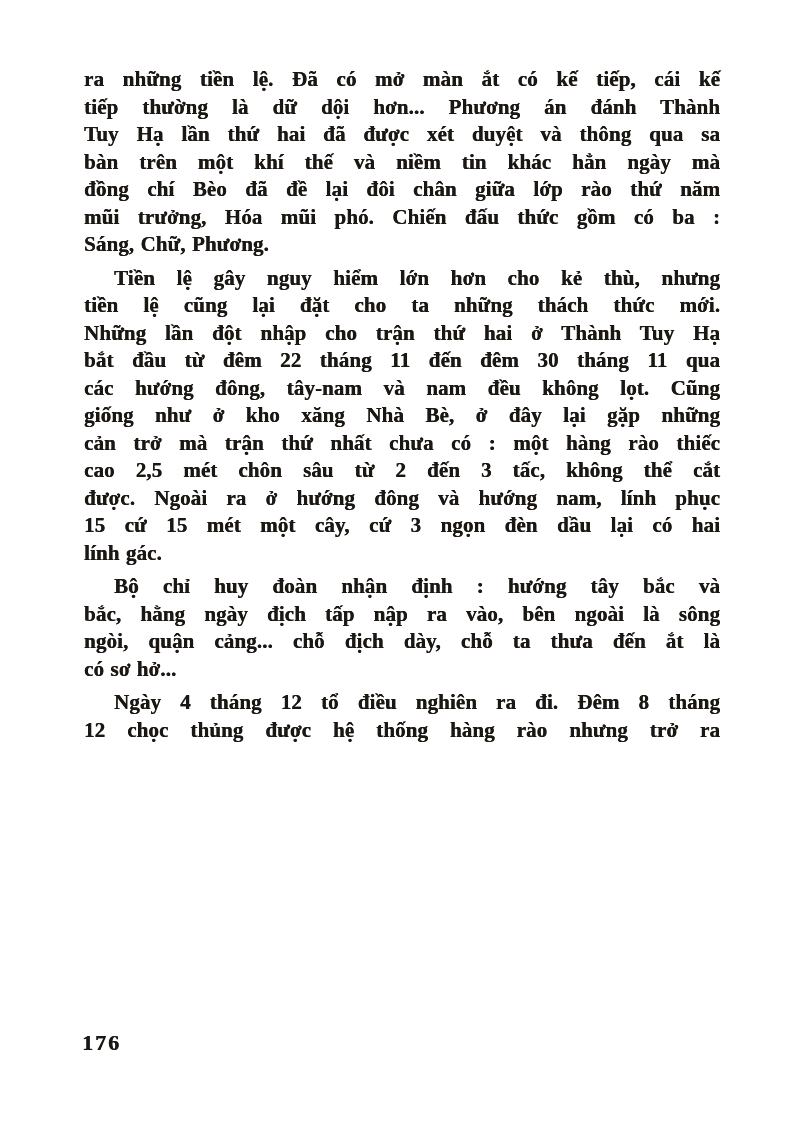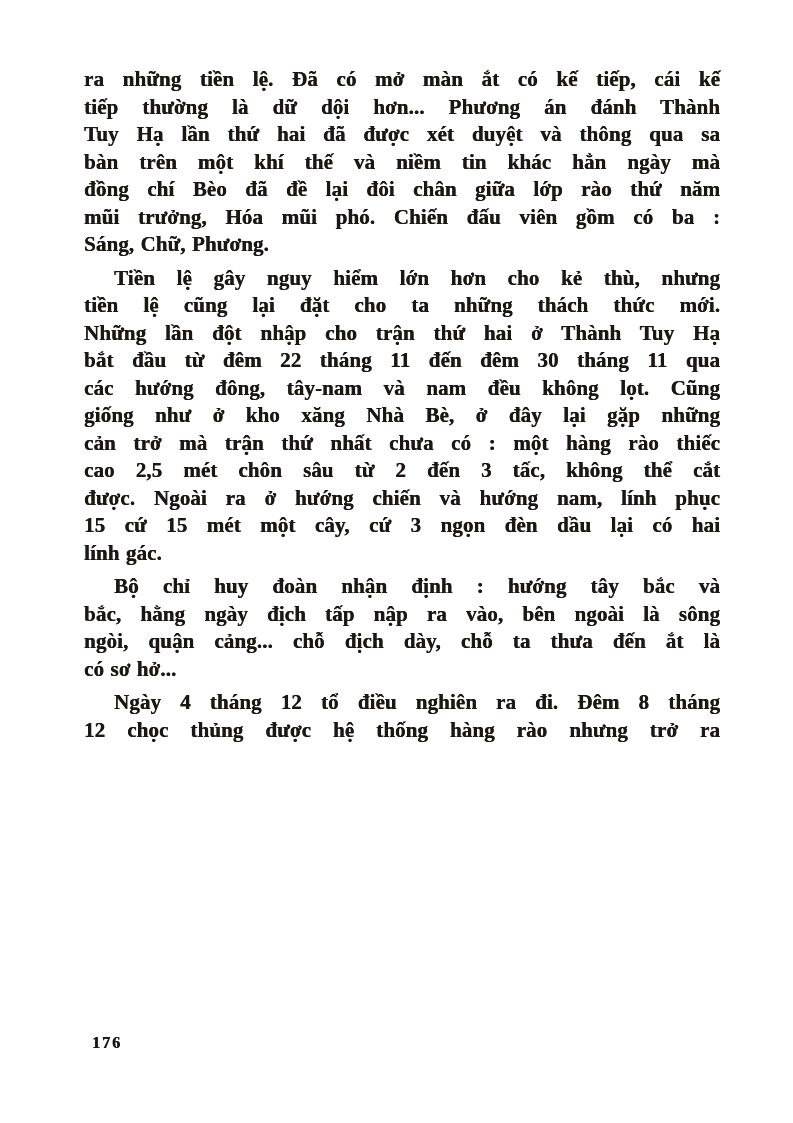--- a/index.html
+++ b/index.html
@@ -40,52 +40,52 @@
     white-space: normal;
   }
   .line.indent {
     padding-left: 30px;
   }
   .line.endline {
     text-align-last: left;
   }
   .page-number {
     position: absolute;
-    left: 92px;
+    left: 82px;
     top: 1030px;
-    font-size: 16px;
+    font-size: 22px;
     line-height: 26px;
     letter-spacing: 2px;
     text-shadow: 0.4px 0 0 currentColor;
   }
 </style>
 </head>
 <body>
 
 <div class="scan-page" style="background: rgb(255, 255, 255); color: rgb(27, 23, 19);">
   <div class="text-block">
       <div class="paragraph">
         <div class="line">ra những tiền lệ. Đã có mở màn ắt có kế tiếp, cái kế</div>
         <div class="line">tiếp thường là dữ dội hơn... Phương án đánh Thành</div>
         <div class="line">Tuy Hạ lần thứ hai đã được xét duyệt và thông qua sa</div>
         <div class="line">bàn trên một khí thế và niềm tin khác hẳn ngày mà</div>
         <div class="line">đồng chí Bèo đã đề lại đôi chân giữa lớp rào thứ năm</div>
-        <div class="line">mũi trưởng, Hóa mũi phó. Chiến đấu viên gồm có ba :</div>
+        <div class="line">mũi trưởng, Hóa mũi phó. Chiến đấu thức gồm có ba :</div>
         <div class="line endline">Sáng, Chữ, Phương.</div>
       </div>
       <div class="paragraph">
         <div class="line indent">Tiền lệ gây nguy hiểm lớn hơn cho kẻ thù, nhưng</div>
         <div class="line">tiền lệ cũng lại đặt cho ta những thách thức mới.</div>
         <div class="line">Những lần đột nhập cho trận thứ hai ở Thành Tuy Hạ</div>
         <div class="line">bắt đầu từ đêm 22 tháng 11 đến đêm 30 tháng 11 qua</div>
         <div class="line">các hướng đông, tây-nam và nam đều không lọt. Cũng</div>
         <div class="line">giống như ở kho xăng Nhà Bè, ở đây lại gặp những</div>
         <div class="line">cản trở mà trận thứ nhất chưa có : một hàng rào thiếc</div>
         <div class="line">cao 2,5 mét chôn sâu từ 2 đến 3 tấc, không thể cắt</div>
-        <div class="line">được. Ngoài ra ở hướng chiến và hướng nam, lính phục</div>
+        <div class="line">được. Ngoài ra ở hướng đông và hướng nam, lính phục</div>
         <div class="line">15 cứ 15 mét một cây, cứ 3 ngọn đèn dầu lại có hai</div>
         <div class="line endline">lính gác.</div>
       </div>
       <div class="paragraph">
         <div class="line indent">Bộ chỉ huy đoàn nhận định : hướng tây bắc và</div>
         <div class="line">bắc, hằng ngày địch tấp nập ra vào, bên ngoài là sông</div>
         <div class="line">ngòi, quận cảng... chỗ địch dày, chỗ ta thưa đến ắt là</div>
         <div class="line endline">có sơ hở...</div>
       </div>
       <div class="paragraph">

